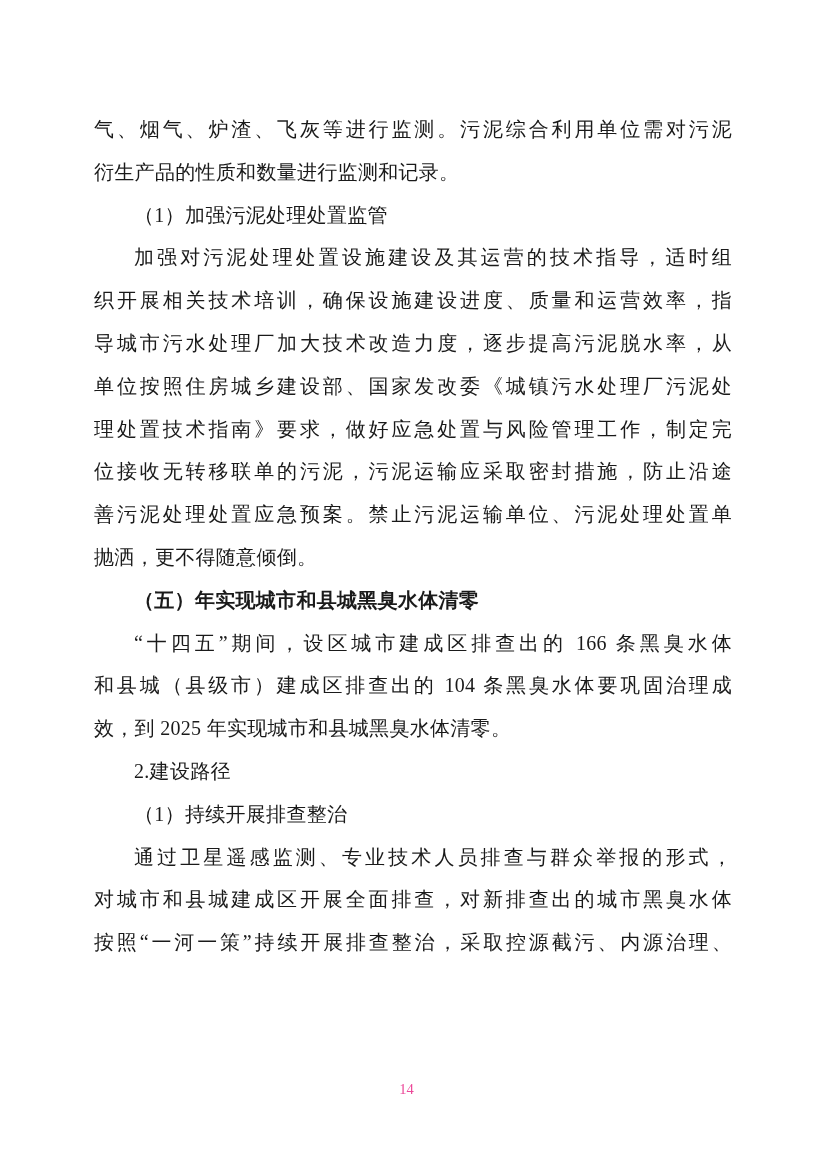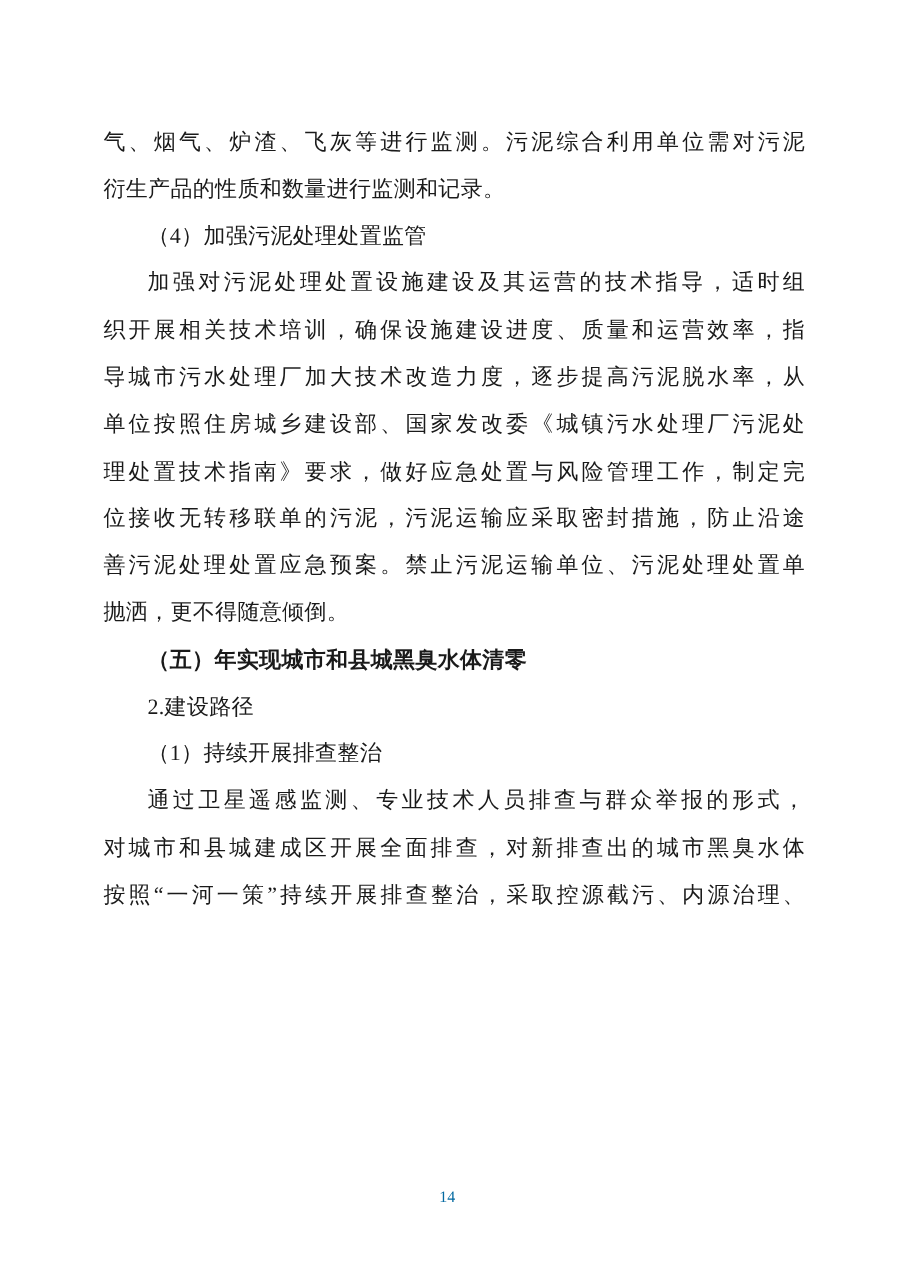--- a/index.html
+++ b/index.html
@@ -48,54 +48,59 @@
     font-weight: bold;
   }
   .footer {
     position: absolute;
     left: 0;
     right: 13px;
     top: 1080px;
     text-align: center;
     font-size: 14.5px;
     line-height: 18px;
-    color: #0369a1;
+    color: #ec4899;
   }
 </style>
 </head>
 <body>
 
 <div class="page">
   <div class="content">
 
     <div class="block">
       <div class="line jl">气、烟气、炉渣、飞灰等进行监测。污泥综合利用单位需对污泥</div>
       <div class="line">衍生产品的性质和数量进行监测和记录。</div>
     </div>
 
     <div class="block">
-      <div class="line ind">（4）加强污泥处理处置监管</div>
+      <div class="line ind">（1）加强污泥处理处置监管</div>
     </div>
 
     <div class="block">
       <div class="line jl ind">加强对污泥处理处置设施建设及其运营的技术指导，适时组</div>
       <div class="line jl">织开展相关技术培训，确保设施建设进度、质量和运营效率，指</div>
       <div class="line jl">导城市污水处理厂加大技术改造力度，逐步提高污泥脱水率，从</div>
       <div class="line jl">单位按照住房城乡建设部、国家发改委《城镇污水处理厂污泥处</div>
       <div class="line jl">理处置技术指南》要求，做好应急处置与风险管理工作，制定完</div>
       <div class="line jl">位接收无转移联单的污泥，污泥运输应采取密封措施，防止沿途</div>
       <div class="line jl">善污泥处理处置应急预案。禁止污泥运输单位、污泥处理处置单</div>
       <div class="line">抛洒，更不得随意倾倒。</div>
     </div>
 
     <div class="block">
       <div class="line ind bold">（五）年实现城市和县城黑臭水体清零</div>
     </div>
 
 
+    <div class="block">
+      <div class="line jl ind">“十四五”期间，设区城市建成区排查出的 166 条黑臭水体</div>
+      <div class="line jl">和县城（县级市）建成区排查出的 104 条黑臭水体要巩固治理成</div>
+      <div class="line">效，到 2025 年实现城市和县城黑臭水体清零。</div>
+    </div>
 
     <div class="block">
       <div class="line ind">2.建设路径</div>
     </div>
 
     <div class="block">
       <div class="line ind">（1）持续开展排查整治</div>
     </div>
 
     <div class="block">

